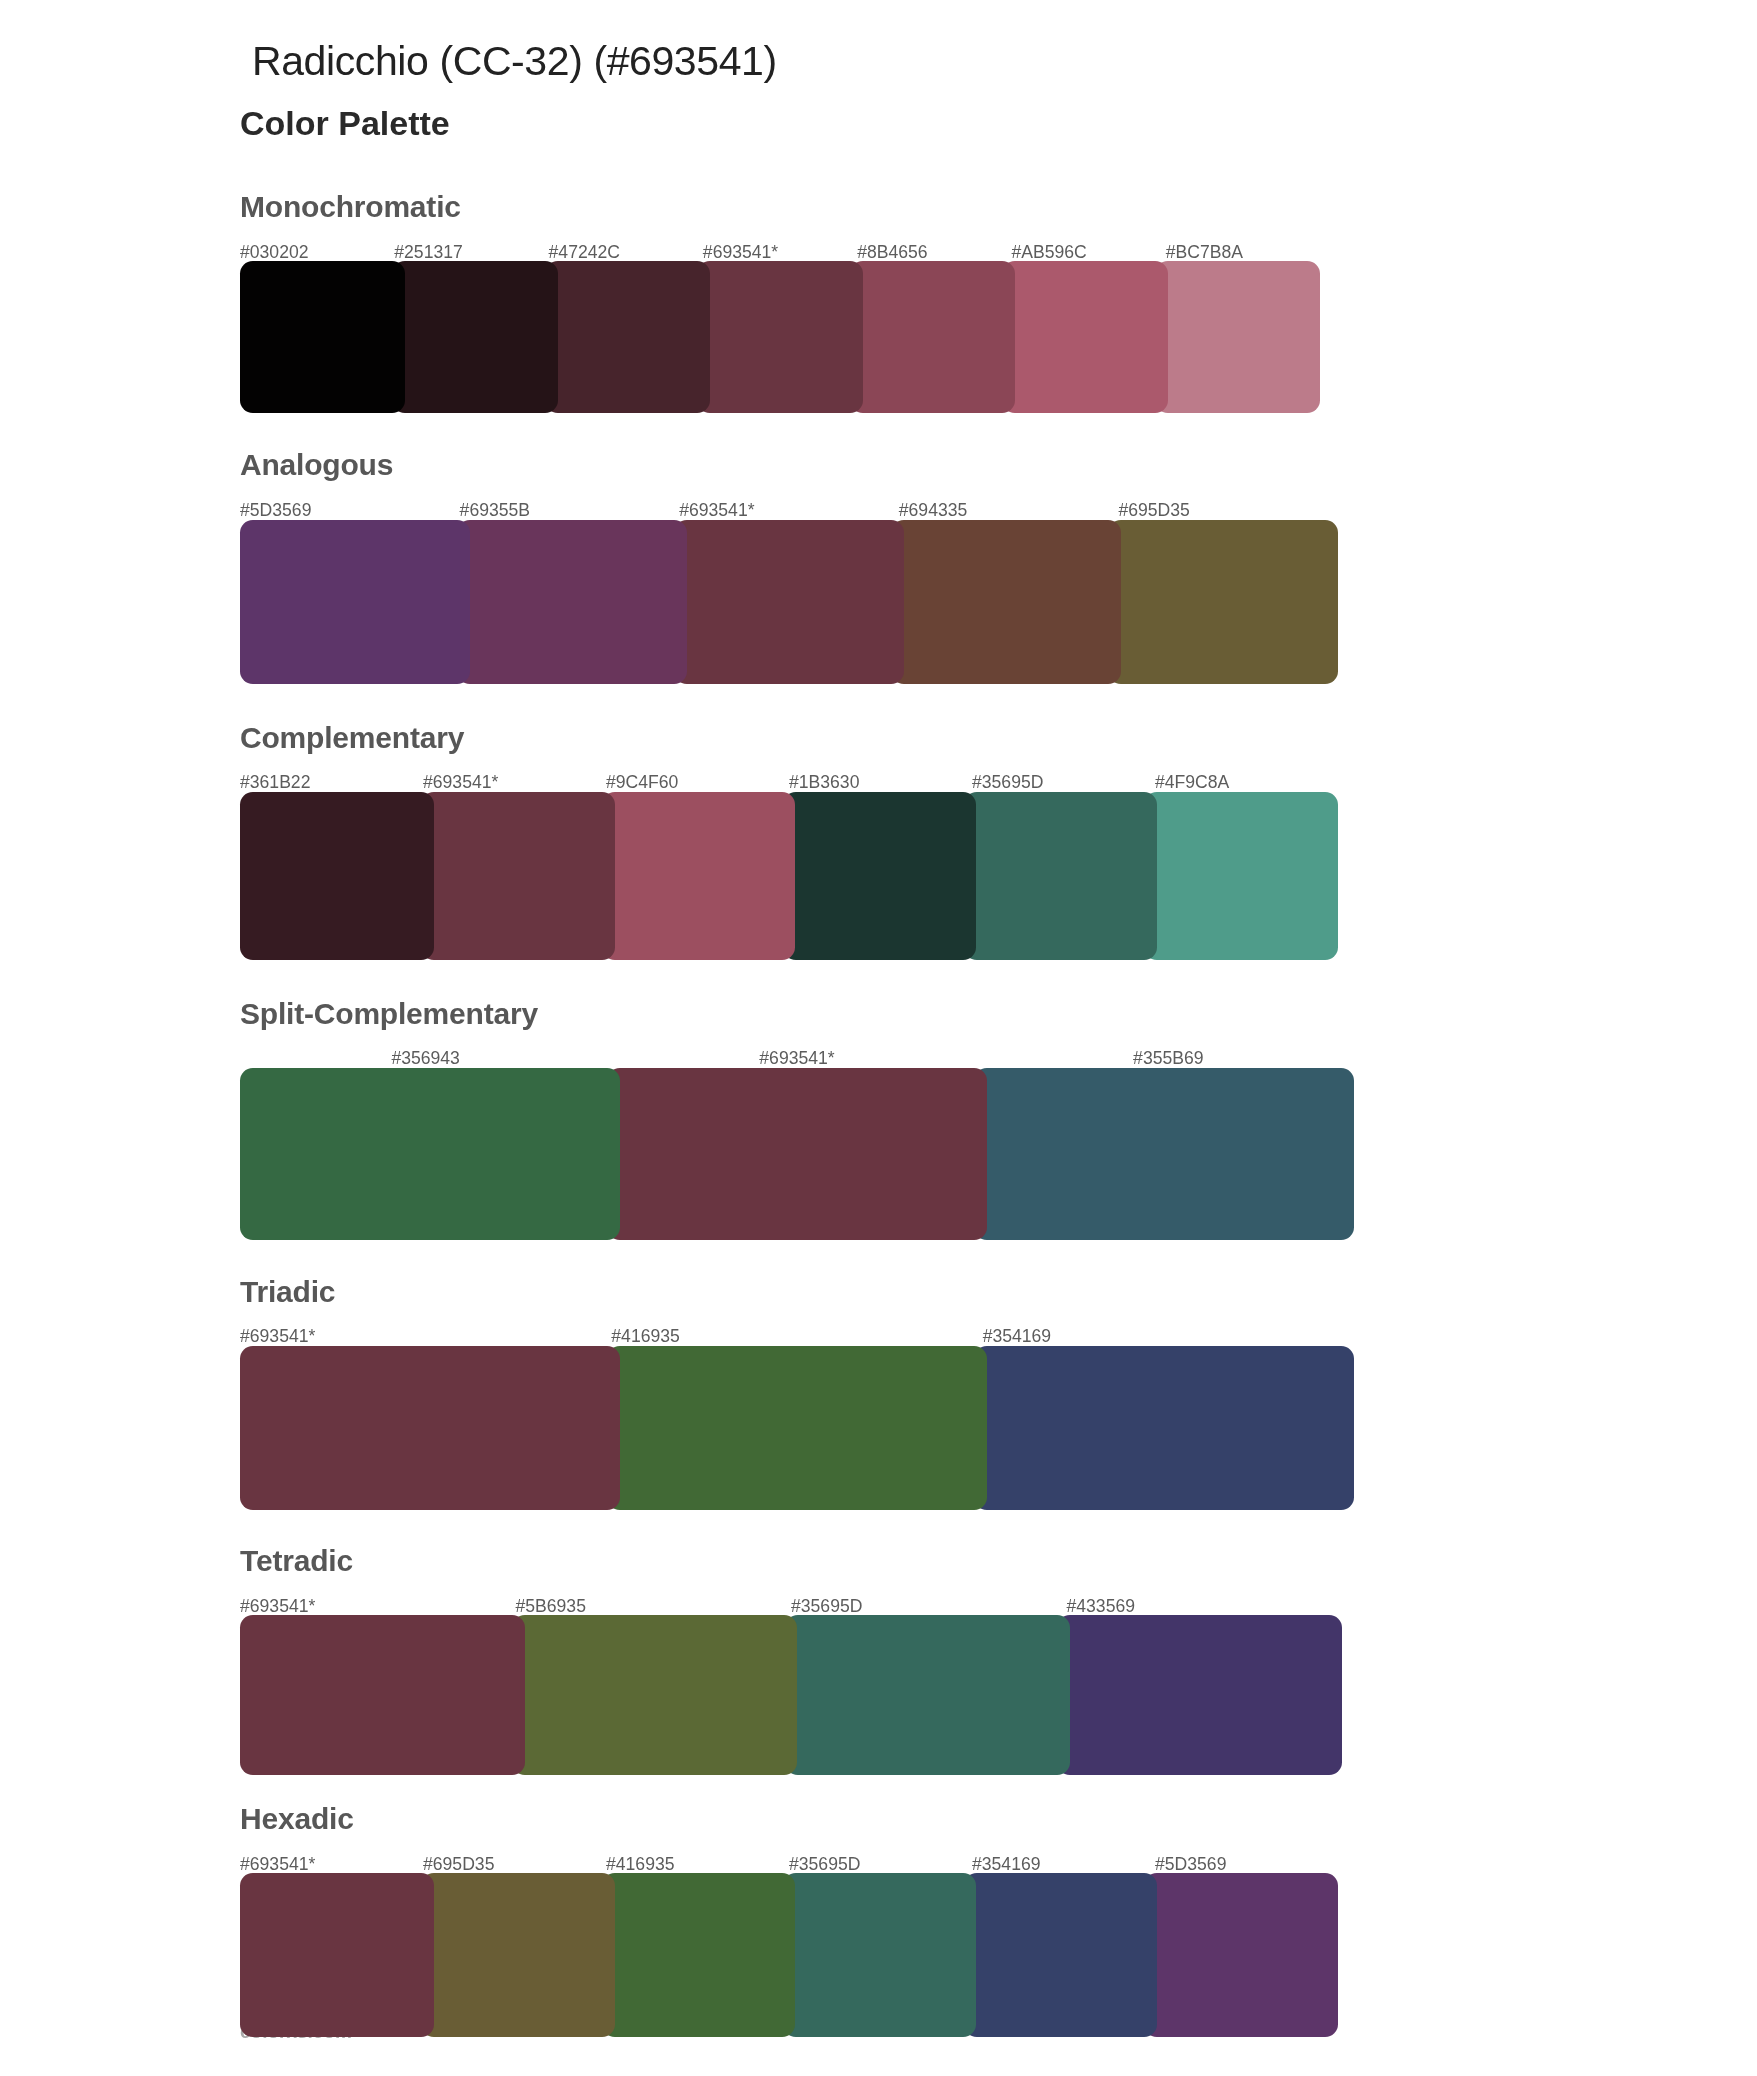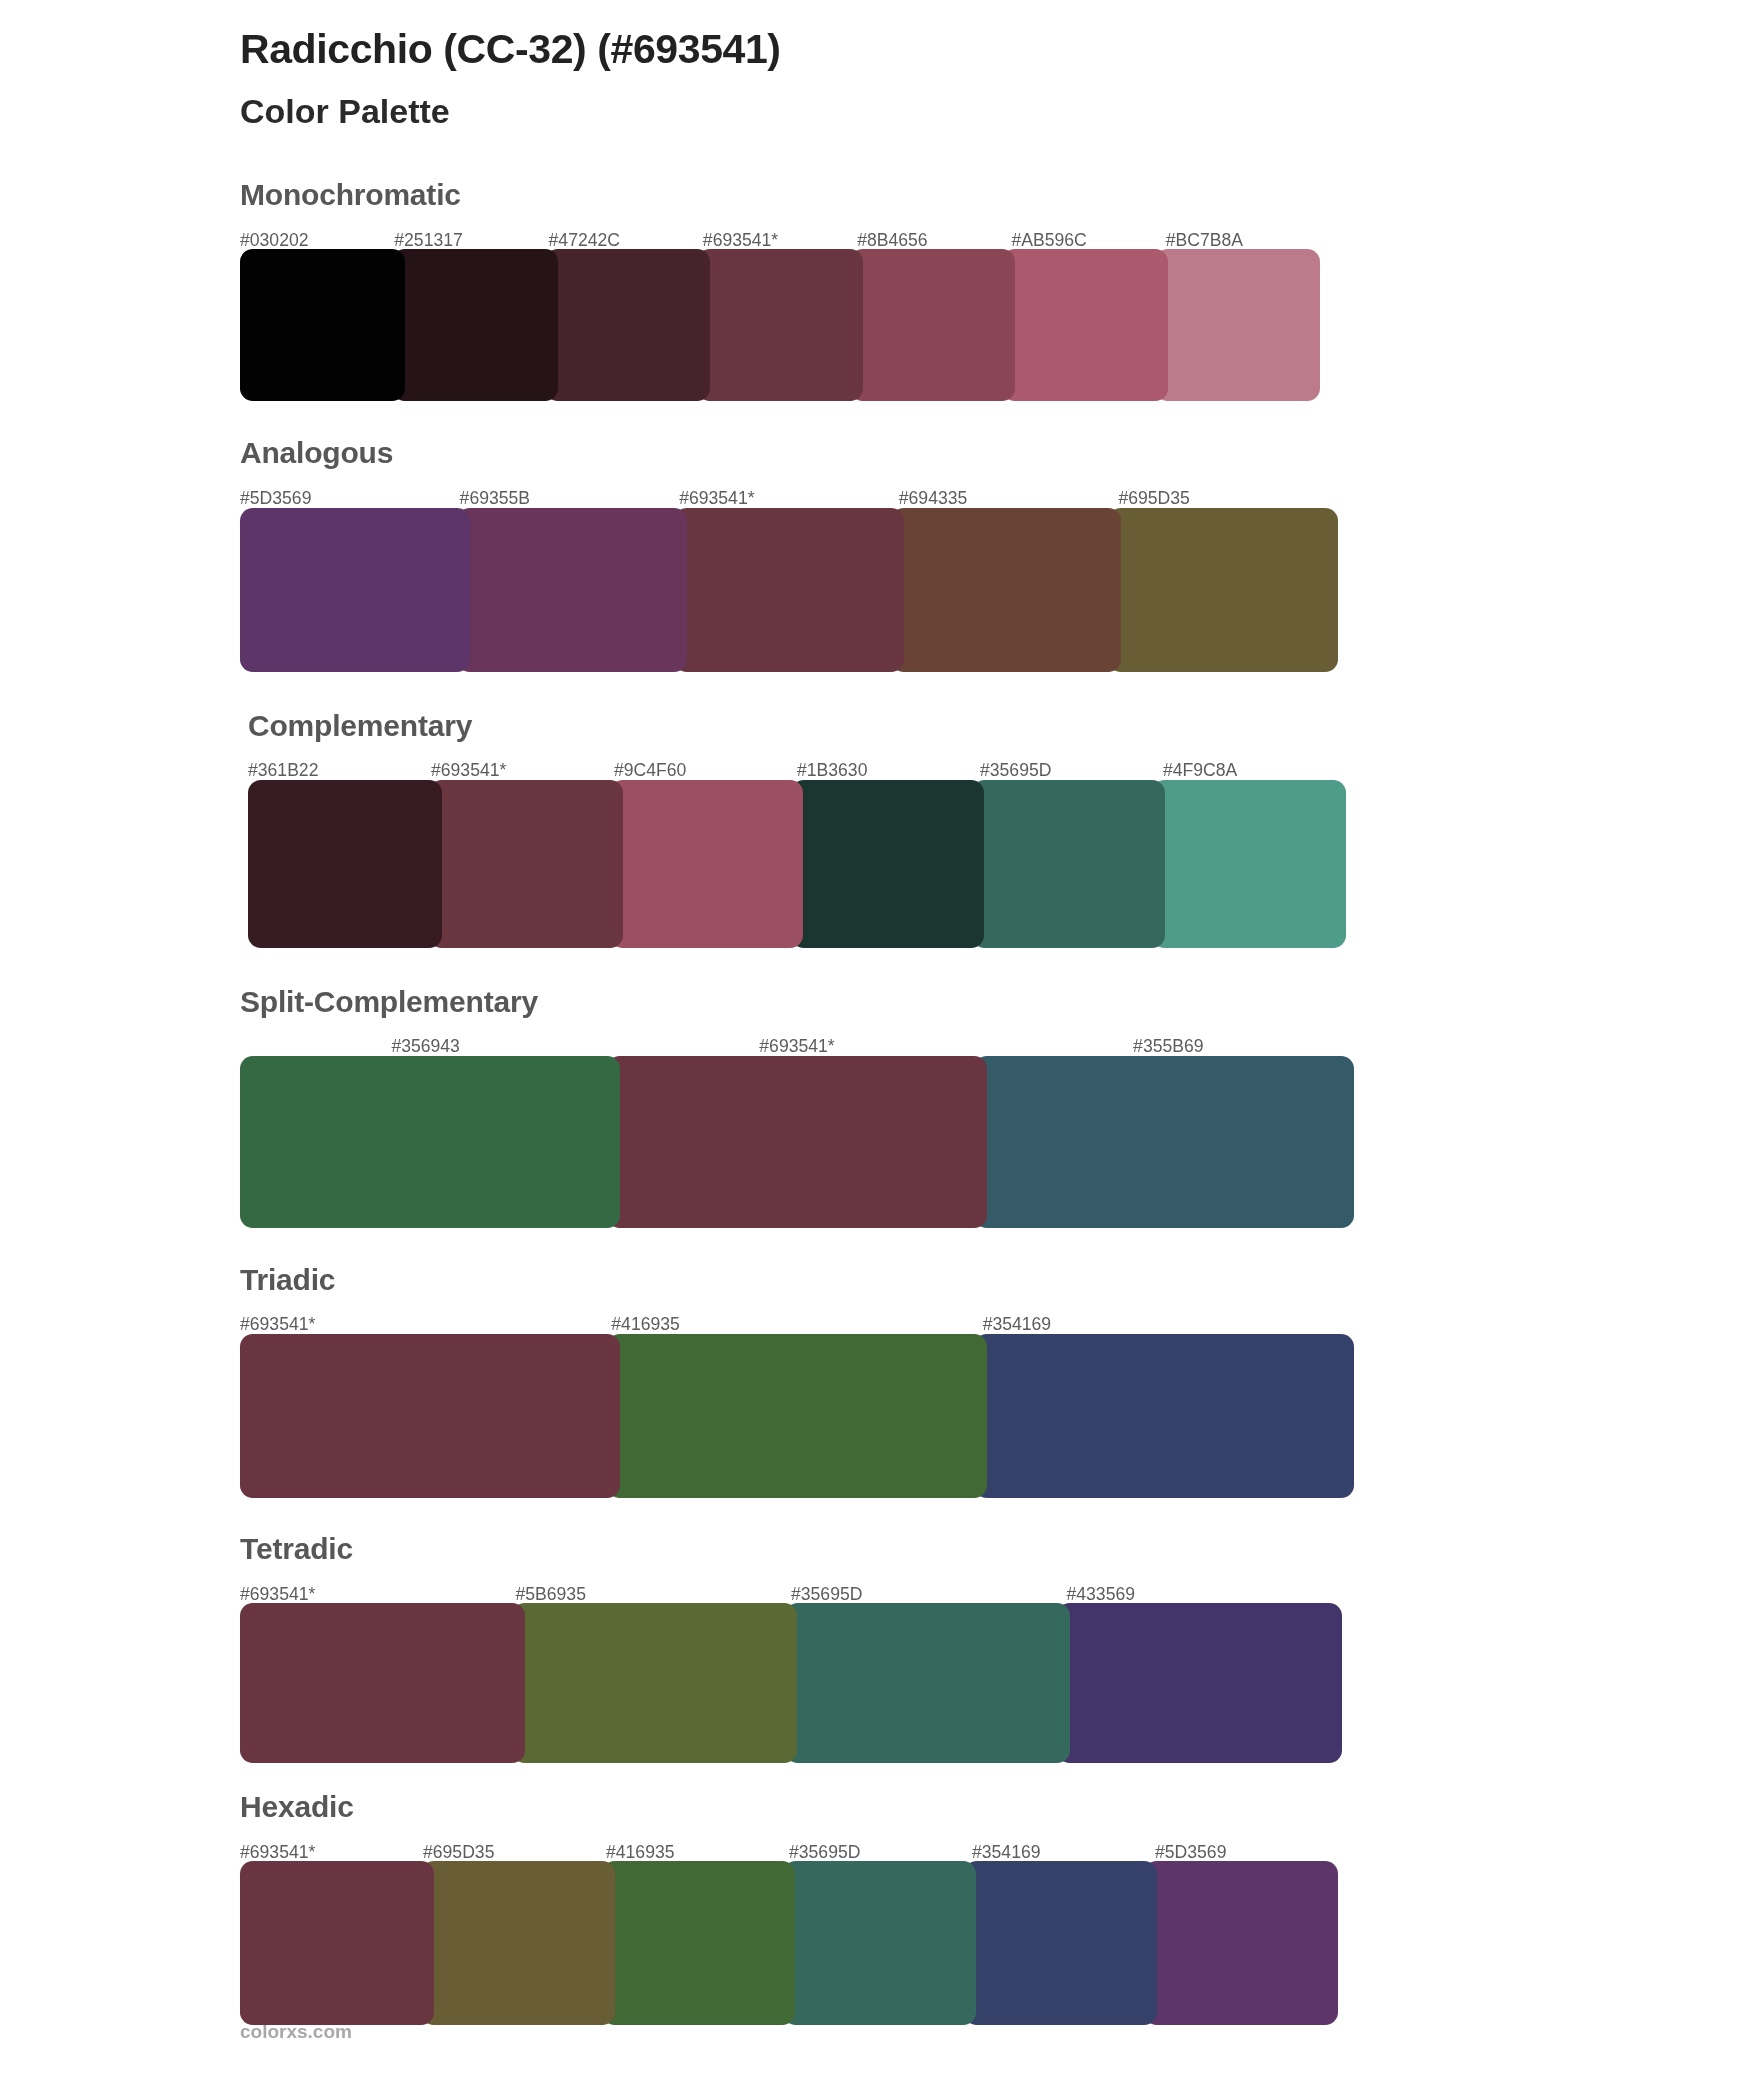--- a/index.html
+++ b/index.html
@@ -20,24 +20,24 @@
     height: 2077px;
     position: relative;
     background: #fff;
     padding: 0;
   }
   .header {
     padding: 24px 0 0 240px;
   }
   .title {
     font-size: 41px;
-    font-weight: bold;
+    font-weight: normal;
     color: #222222;
     letter-spacing: -0.4px;
-    margin: 0;
+    margin: 12px;
     line-height: 1.25;
     font-family: "Liberation Sans", sans-serif;
   }
   .subtitle {
     font-size: 34px;
     font-weight: bold;
     color: #2a2a2a;
     margin: 14.4px 0 0 0;
     line-height: 1.25;
     font-family: "Liberation Sans", sans-serif;
@@ -96,21 +96,21 @@
   .sec-tri .swatch-row { height: 164px; }
 
   .sec-tet .labels, .sec-tet .swatch-row { width: 1102px; }
   .sec-tet .swatch-row { height: 160px; }
 
   .sec-hex .labels, .sec-hex .swatch-row { width: 1098px; }
   .sec-hex .swatch-row { height: 164px; }
 
   .sec-mono { margin-bottom: 35px; }
   .sec-ana { margin-bottom: 37px; }
-  .sec-comp { margin-bottom: 37px; margin-left: 8px; }
+  .sec-comp { margin-bottom: 37px; }
   .sec-split { margin-bottom: 35px; }
   .sec-tri { margin-bottom: 34px; }
   .sec-tet { margin-bottom: 27px; }
   .sec-hex { margin-bottom: 0; }
 
   .footer {
     position: absolute;
     left: 240px;
     top: 2021px;
   }

